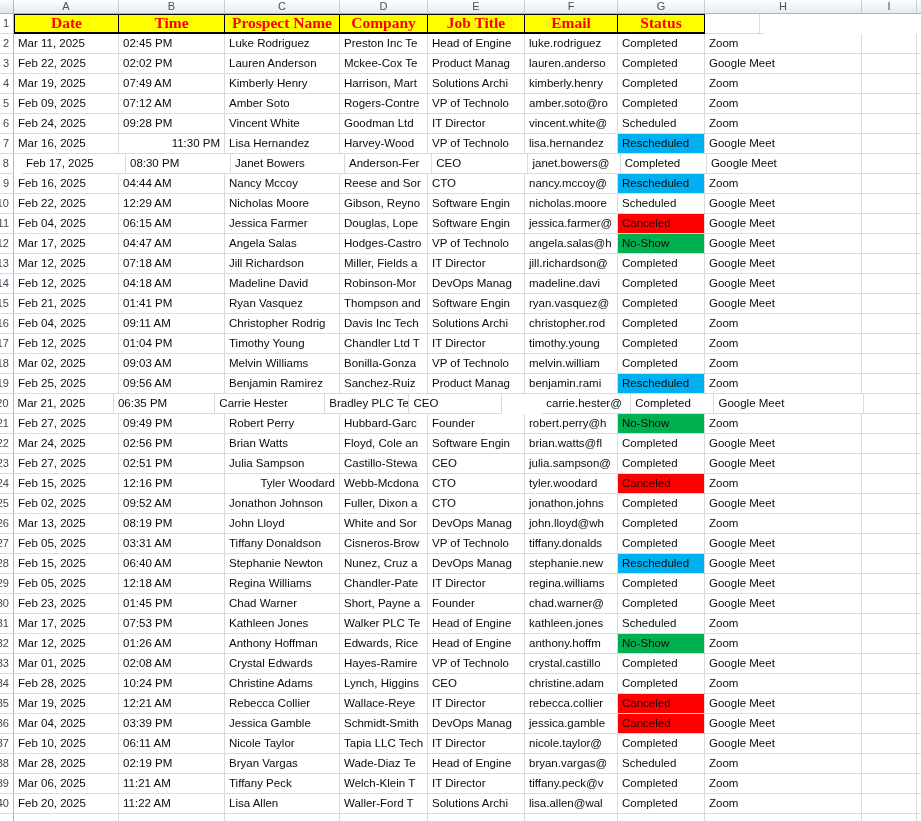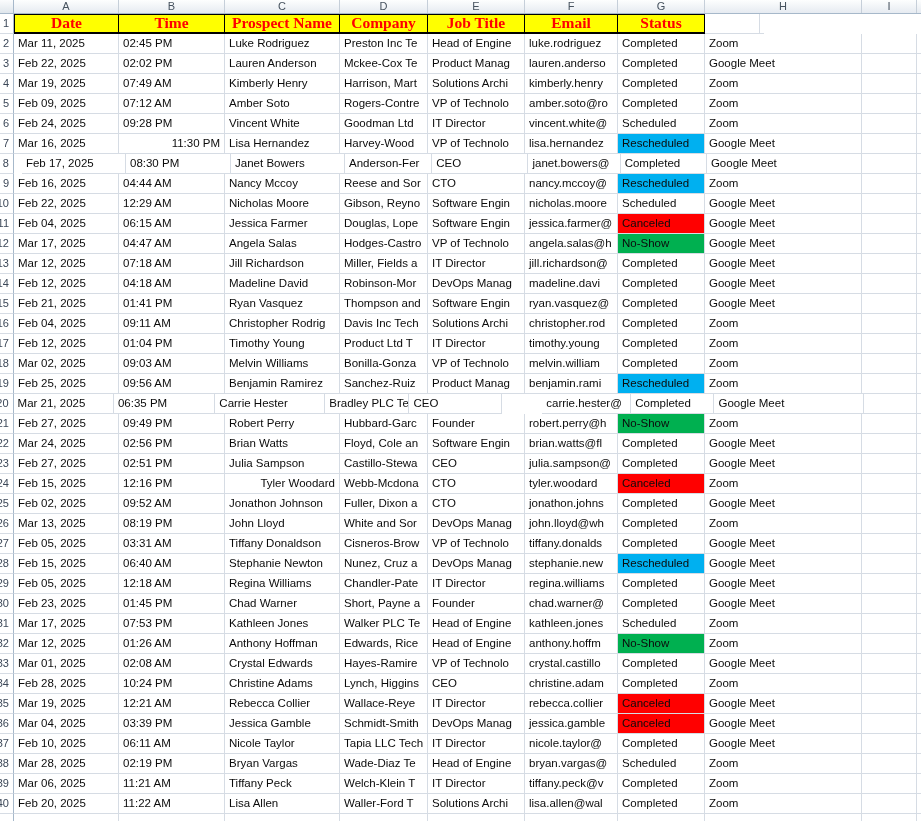--- a/index.html
+++ b/index.html
@@ -258,21 +258,21 @@
         <div class="cell" style="width: 87px;">Completed</div>
         <div class="cell" style="width: 157px;">Zoom</div>
         <div class="cell" style="width: 55px;"></div>
         <div class="filler"></div>
       </div>
       <div class="row">
         <div class="gutter">17</div>
         <div class="cell" style="width: 105px;">Feb 12, 2025</div>
         <div class="cell" style="width: 106px;">01:04 PM</div>
         <div class="cell" style="width: 115px;">Timothy Young</div>
-        <div class="cell" style="width: 88px;">Product Ltd T</div>
+        <div class="cell" style="width: 88px;">Chandler Ltd T</div>
         <div class="cell" style="width: 97px;">IT Director</div>
         <div class="cell" style="width: 93px;">timothy.young</div>
         <div class="cell" style="width: 87px;">Completed</div>
         <div class="cell" style="width: 157px;">Zoom</div>
         <div class="cell" style="width: 55px;"></div>
         <div class="filler"></div>
       </div>
       <div class="row">
         <div class="gutter">18</div>
         <div class="cell" style="width: 105px;">Mar 02, 2025</div>

